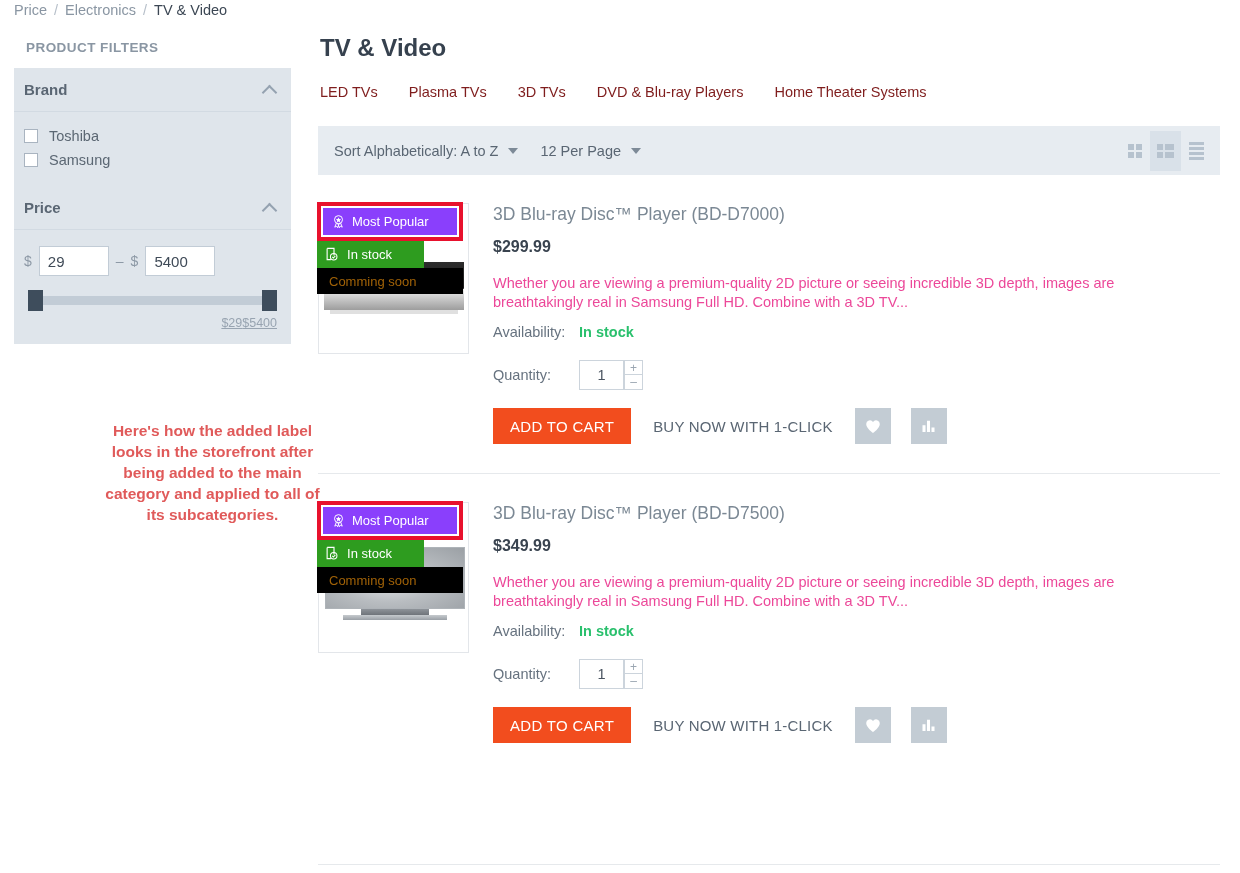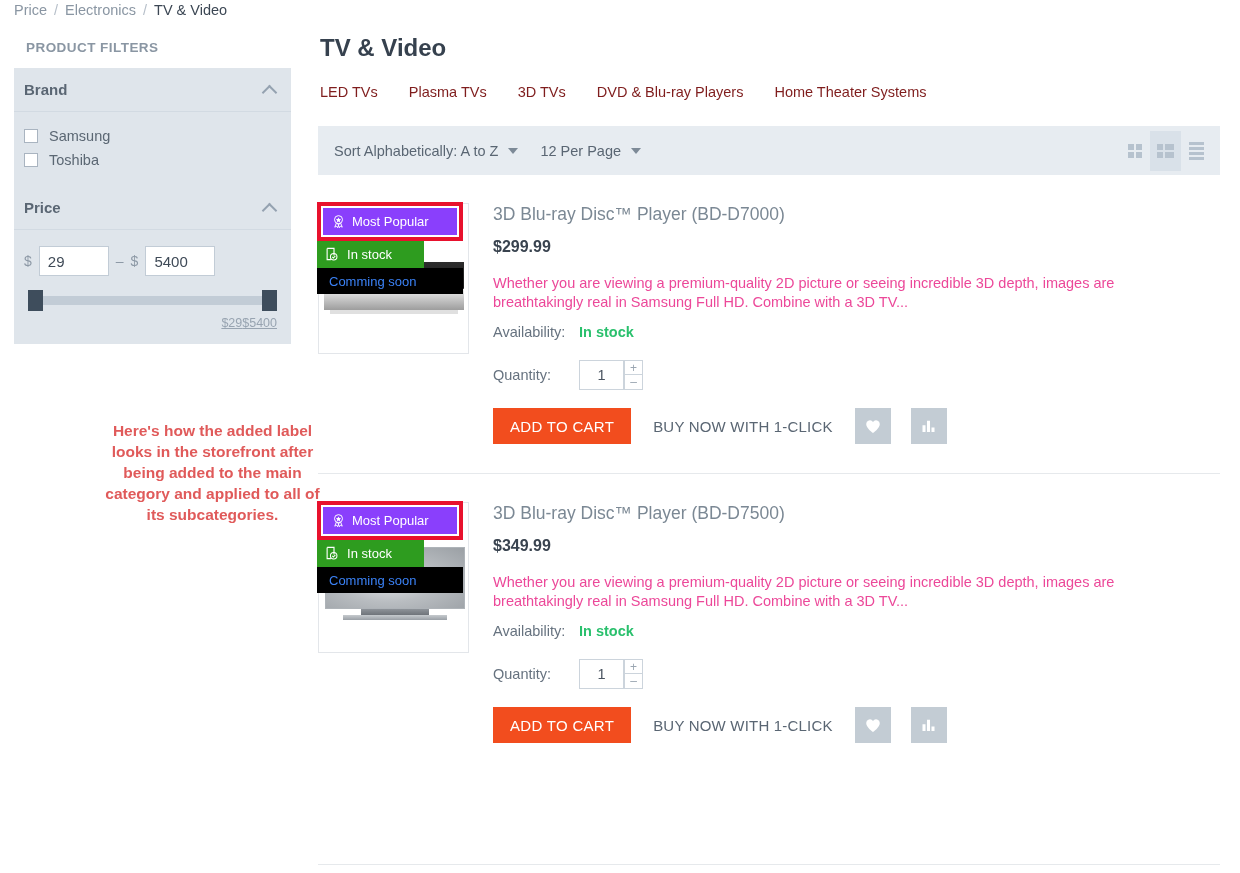--- a/index.html
+++ b/index.html
@@ -142,21 +142,21 @@
   .lbl {
     display:flex; align-items:center; gap:6px; height:27px;
     padding:0 28px 0 8px; font-size:13px; color:#fff; white-space:nowrap;
   }
   .lbl-popular { background:#8a3ffc; position:relative; }
   .lbl-popular-wrap {
     border:4px solid #e8112d; padding:2px; background:#fff;
     display:inline-block; line-height:0;
   }
   .lbl-stock { background:#2e9c1f; width:107px; justify-content:center; position:relative; padding-left:26px; }
-  .lbl-soon { background:#000; color:#3b82f6; padding:0 22px 0 12px; height:26px; }
+  .lbl-soon { background:#000; color:#a16207; padding:0 22px 0 12px; height:26px; }
 
   .ico-award { width:15px; height:15px; flex:none; }
   .ico-clip { width:15px; height:16px; position:absolute; left:7px; top:5px; }
 
   .pinfo { flex:1; padding-top:1px; }
   .ptitle { font-size:17.5px; color:#7b8894; margin:0 0 13px 0; }
   .pprice { font-size:16px; font-weight:bold; color:#39434f; margin:0 0 18px 0; }
   .pdesc { font-size:14.5px; line-height:19px; color:#ec4899; margin:0 0 12px 0; max-width:640px; }
   .avail-row { display:flex; align-items:center; font-size:14.5px; margin-bottom:20px; }
   .avail-lbl { width:86px; color:#66727f; }
@@ -207,25 +207,25 @@
   <div class="filters-title">PRODUCT FILTERS</div>
 
   <div class="filter-panel">
     <div class="filter-head">
       <span class="ttl">Brand</span>
       <span class="chev"></span>
     </div>
     <div class="filter-body">
       <label class="check-row">
         <span class="cbox"></span>
-        <span>Samsung</span>
+        <span>Toshiba</span>
       </label>
       <label class="check-row">
         <span class="cbox"></span>
-        <span>Toshiba</span>
+        <span>Samsung</span>
       </label>
     </div>
   </div>
 
   <div class="filter-panel">
     <div class="filter-head">
       <span class="ttl">Price</span>
       <span class="chev"></span>
     </div>
     <div class="filter-body">

